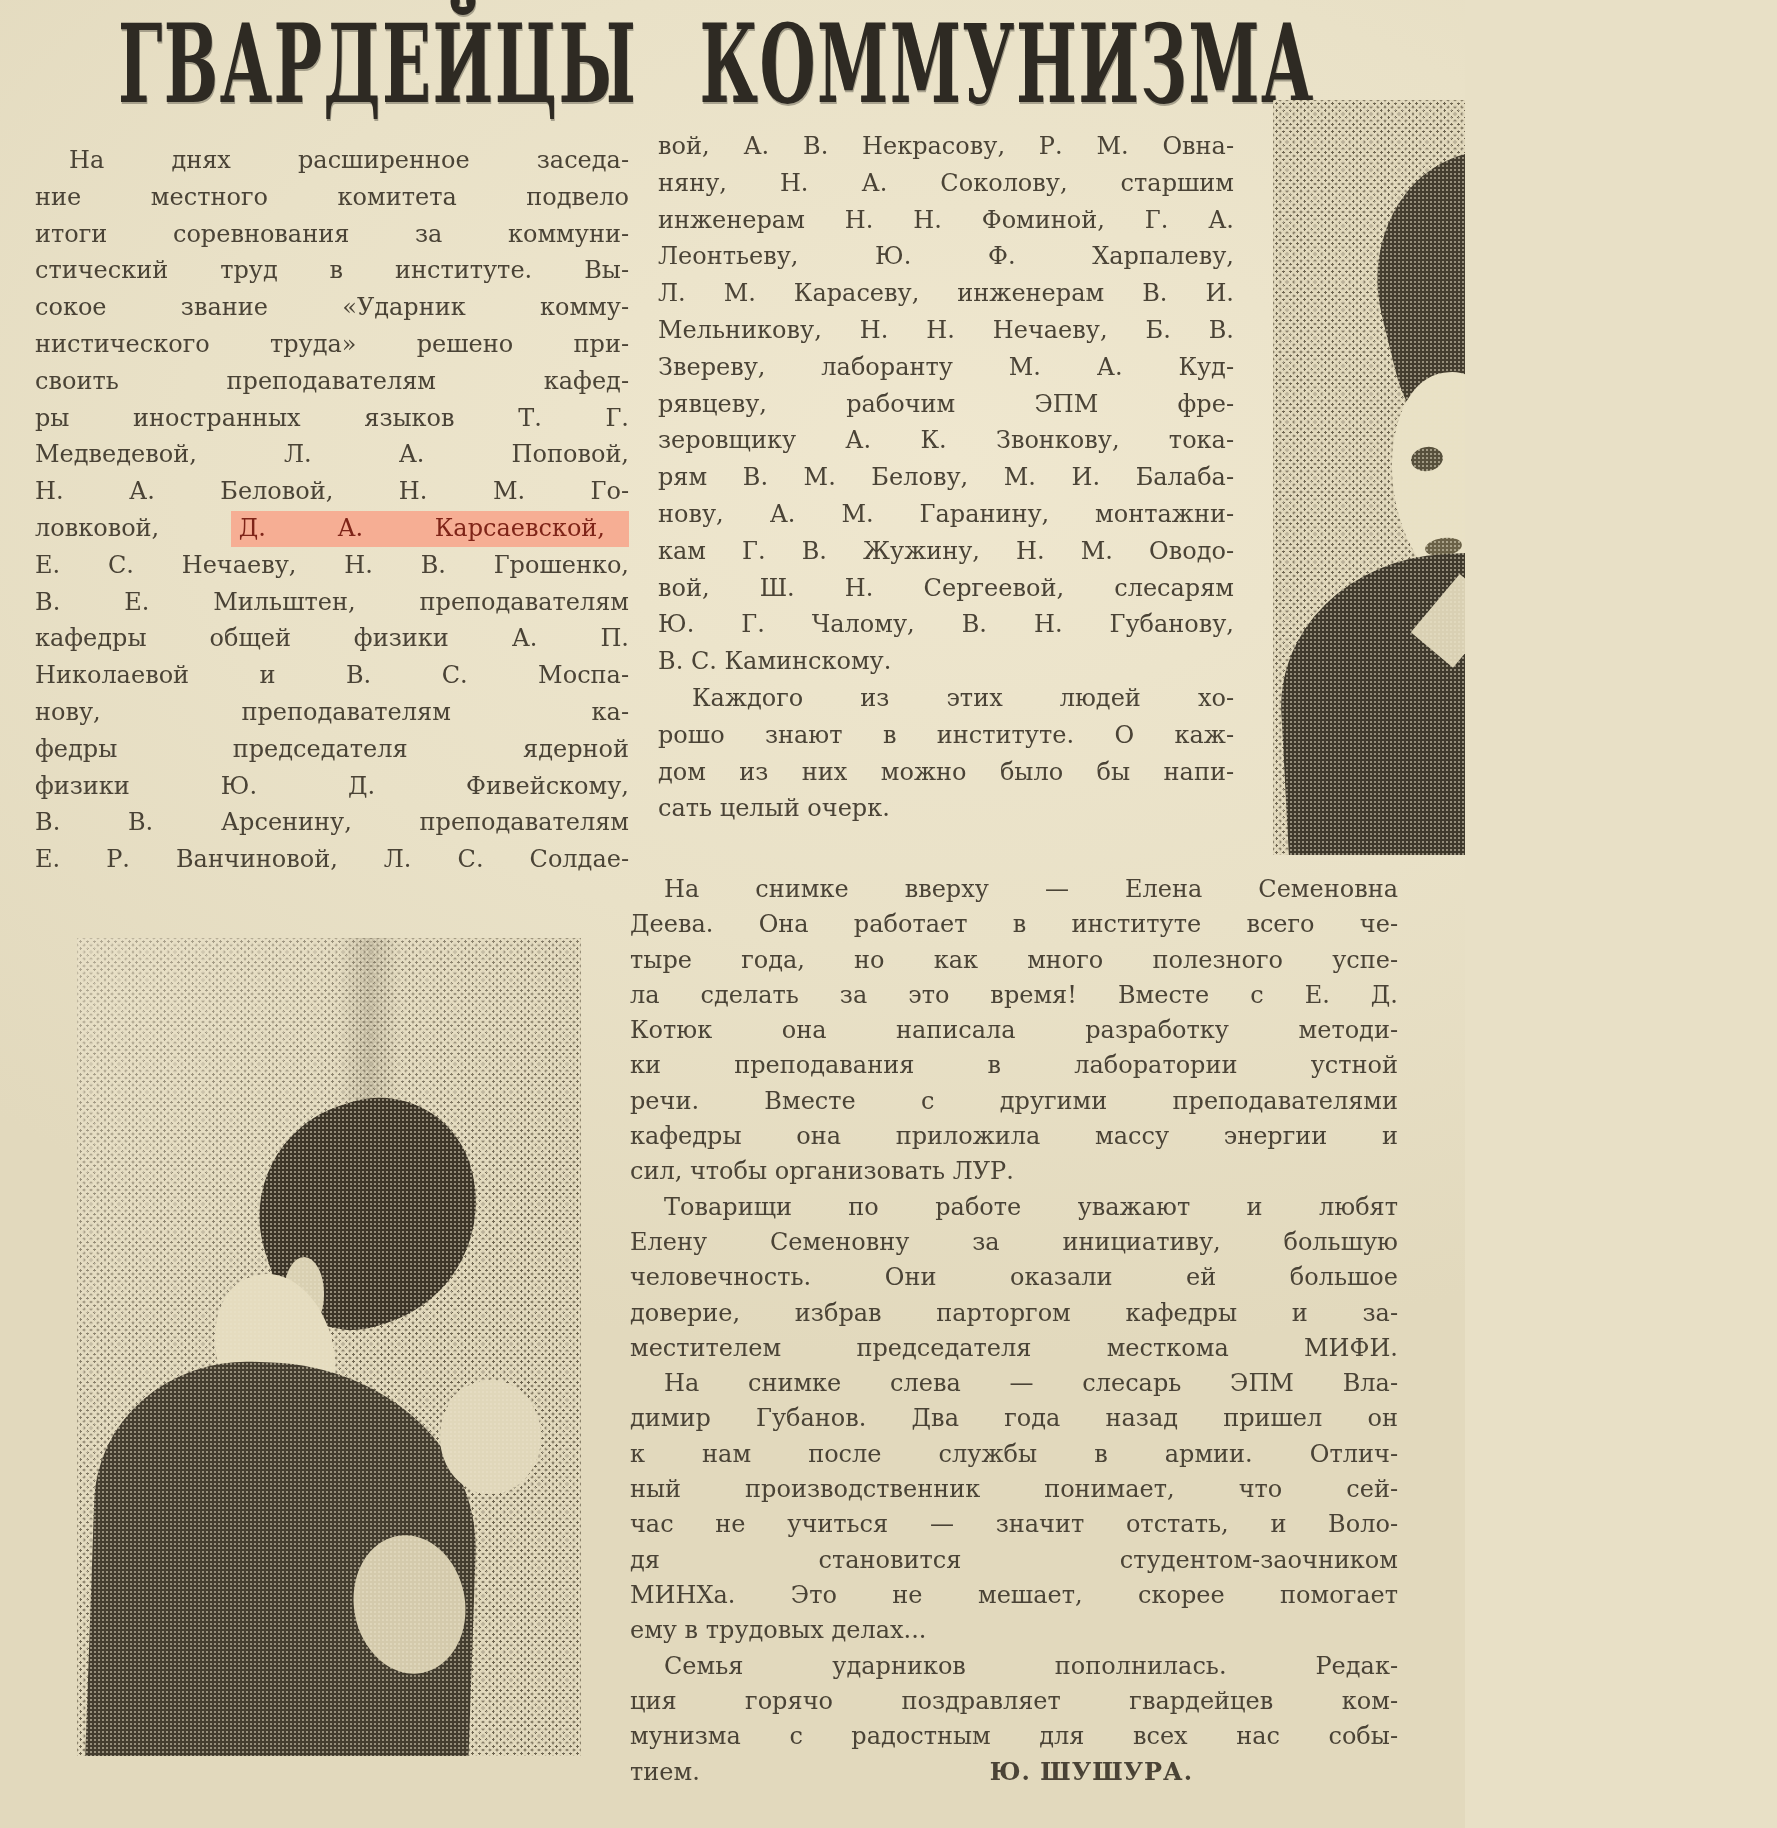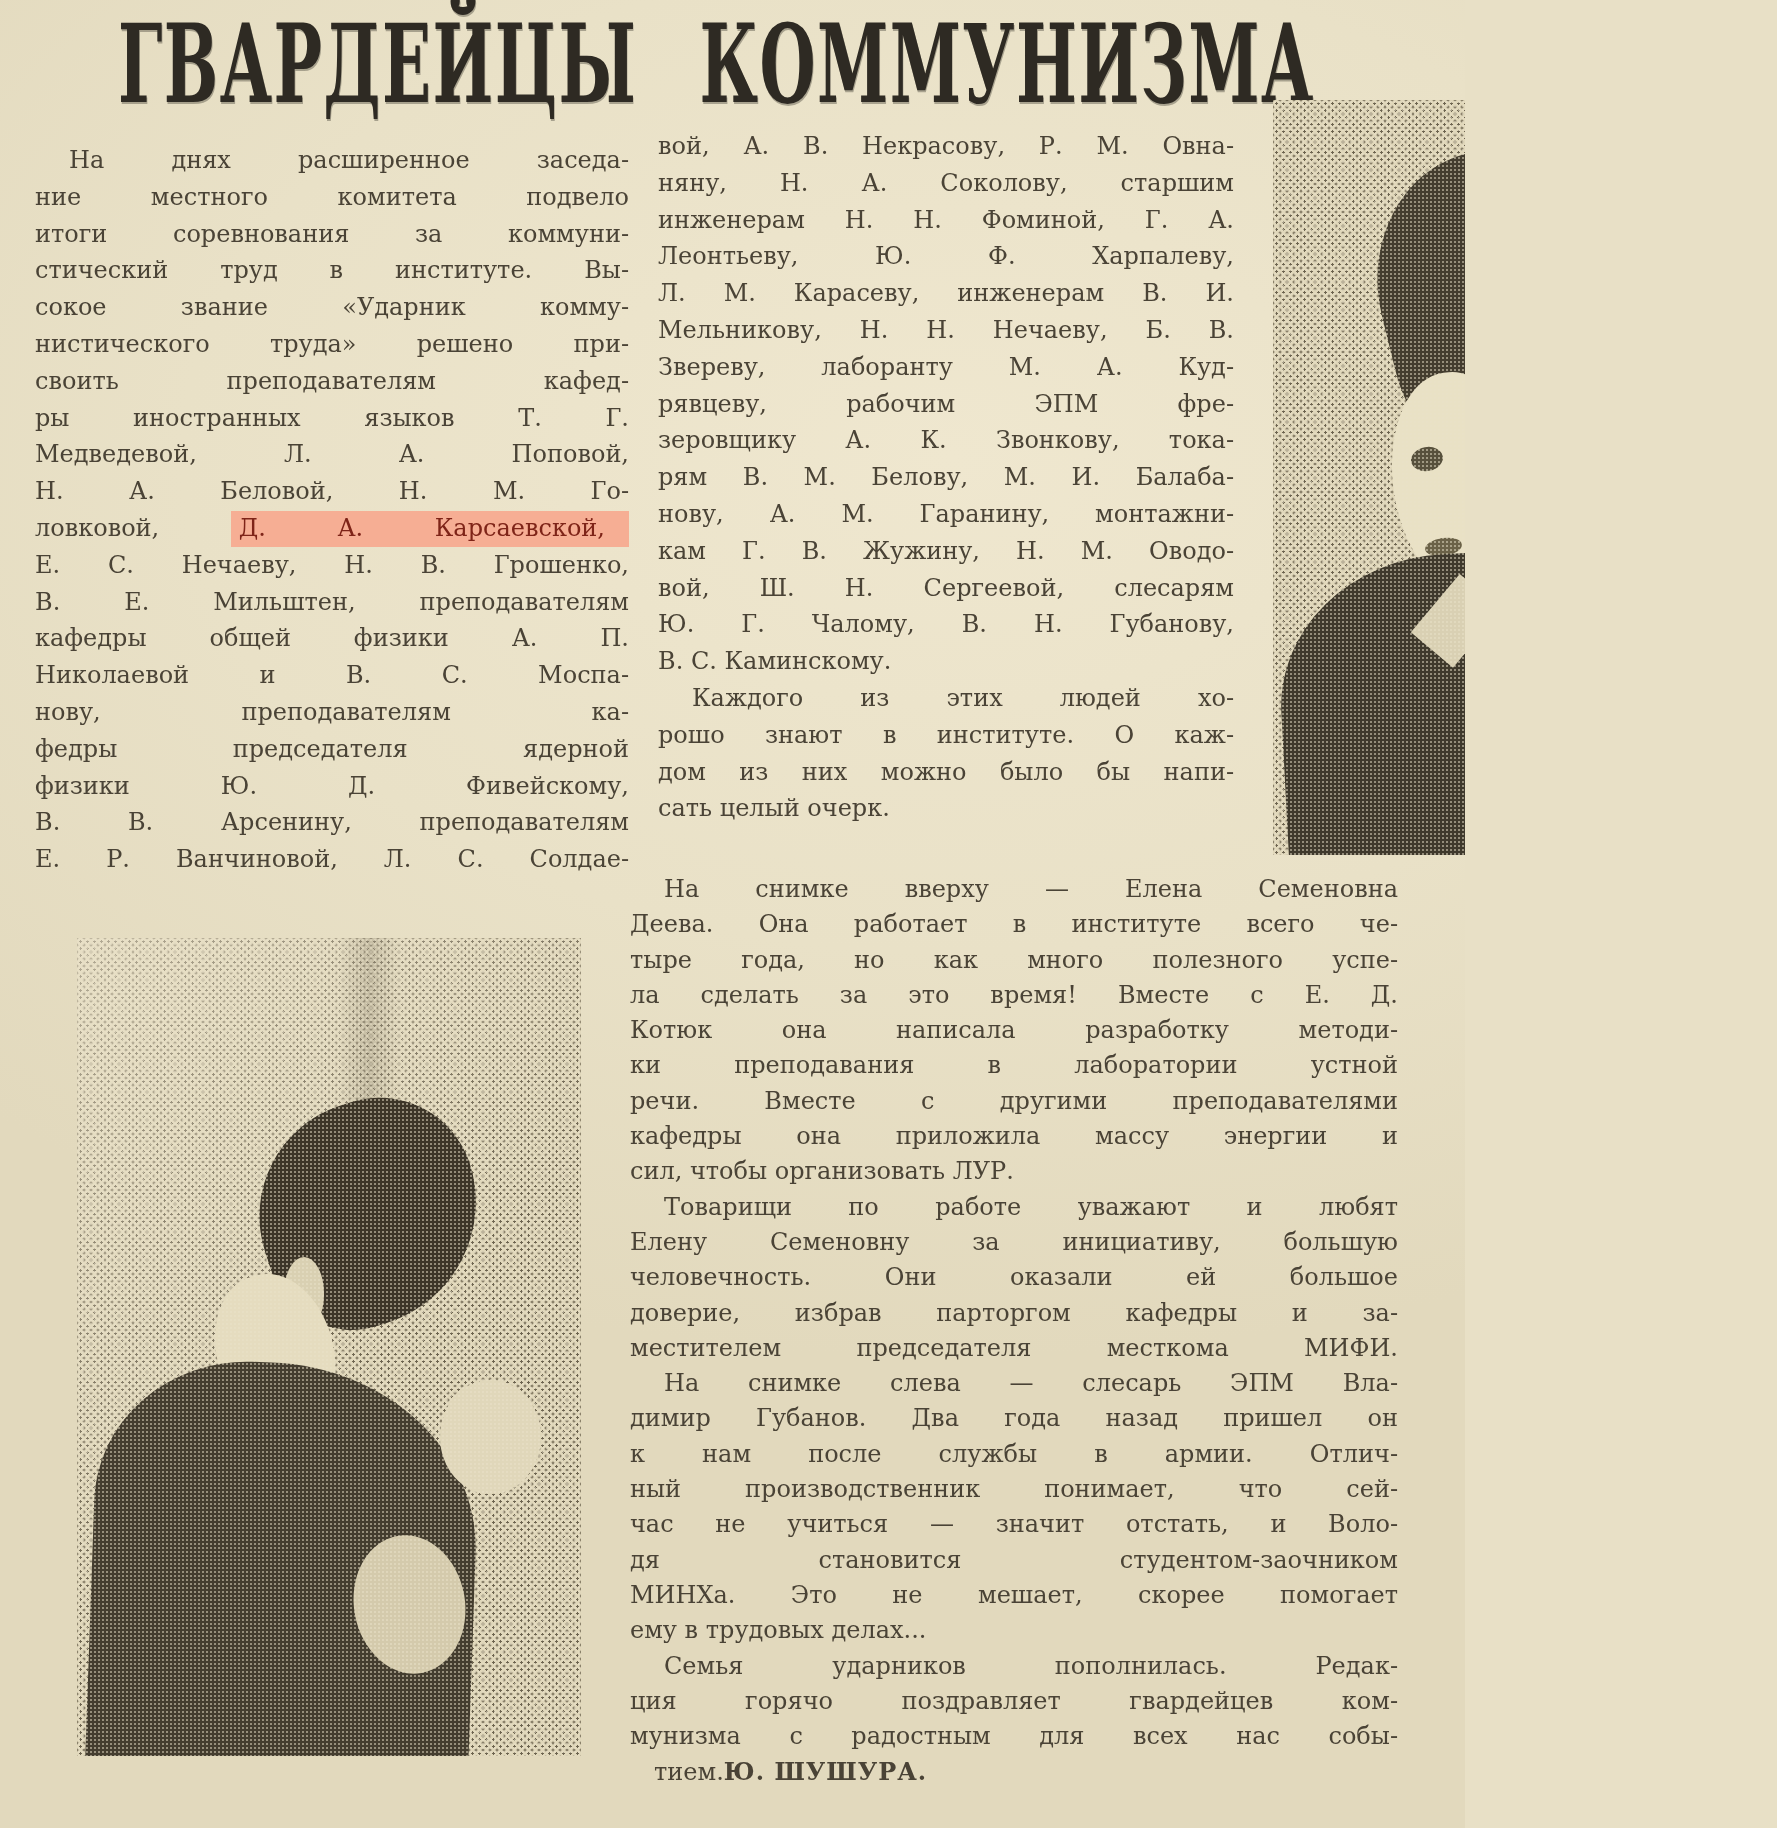--- a/index.html
+++ b/index.html
@@ -29,21 +29,21 @@
   .wide{left:630px;top:872px;width:768px;line-height:35.3px;}
   .line{text-align:justify;text-align-last:justify;}
   .line.end{text-align-last:left;}
   .line.ind{text-indent:34px;}
   .hl-line{text-align:justify;text-align-last:justify;}
   .hl{
     background:#f6ae94;color:#7e2418;
     padding:3px 24px 5px 8px;
     box-decoration-break:clone;-webkit-box-decoration-break:clone;
   }
-  .lastline{display:flex;justify-content:flex-start;align-items:baseline;margin-left:24px;}
+  .lastline{display:flex;justify-content:space-between;align-items:baseline;}
   .author{font-weight:bold;letter-spacing:1px;margin-right:205px;}
   
   .photo{
     position:absolute;overflow:hidden;
     background-color:#e0d7ba;
     background-image:
       radial-gradient(#6d6450 1.05px, transparent 1.35px),
       radial-gradient(#6d6450 1.05px, transparent 1.35px);
     background-size:7px 7px;
     background-position:0 0,3.5px 3.5px;

